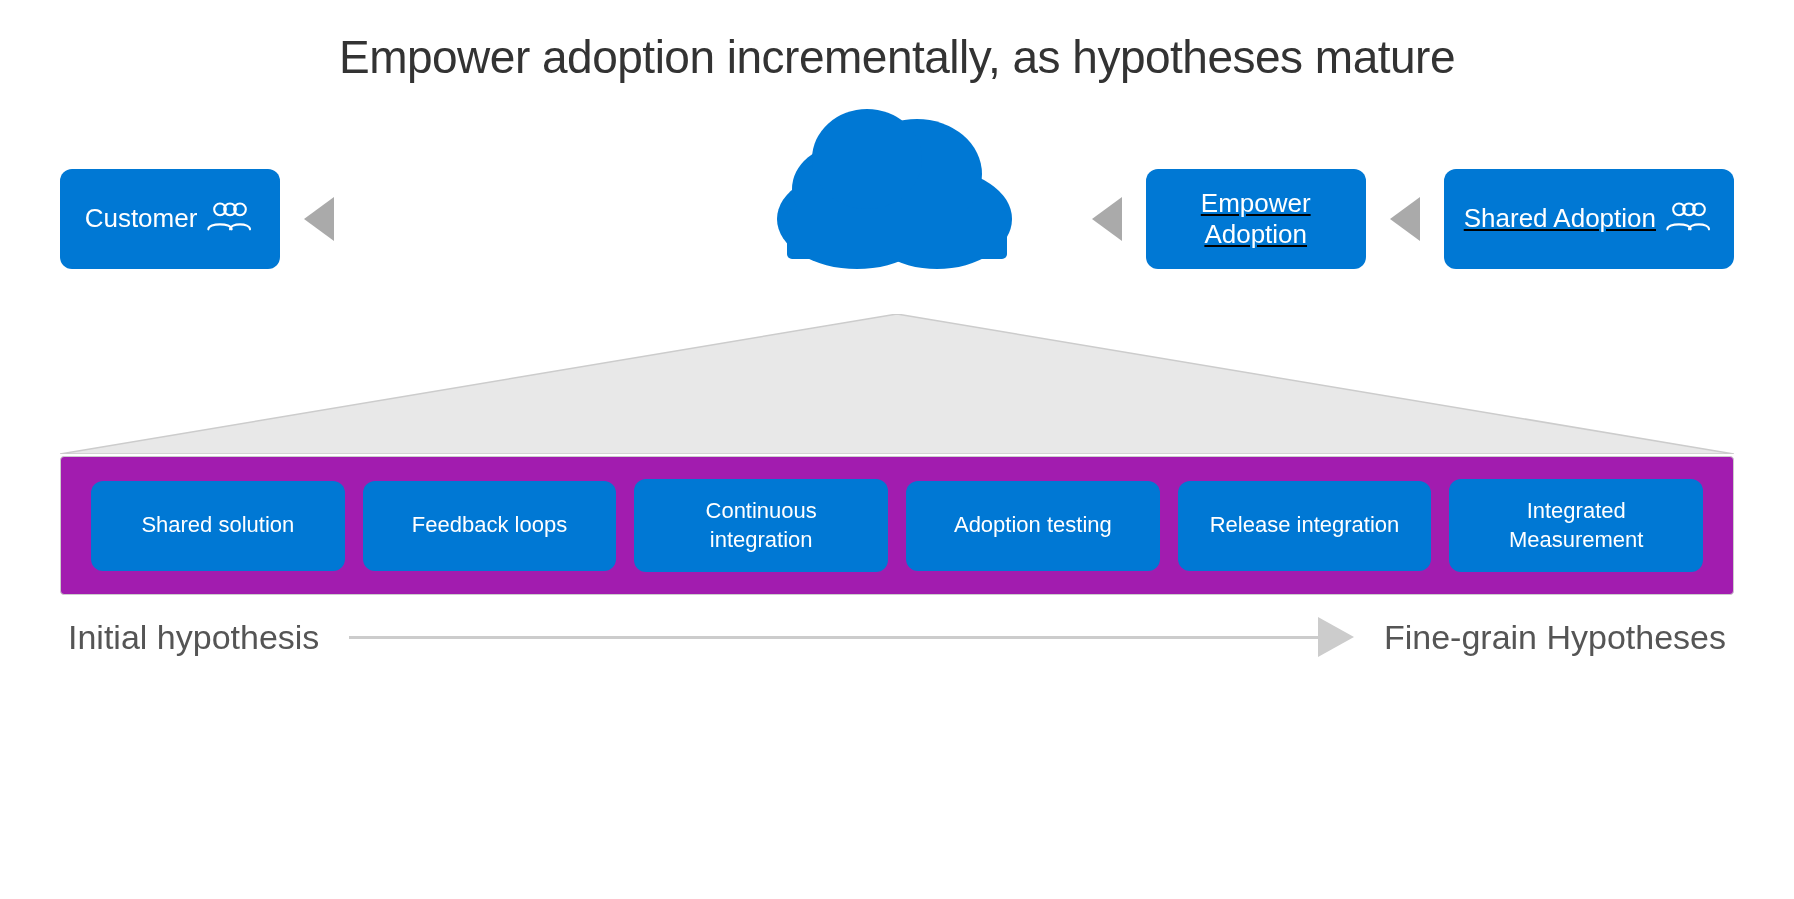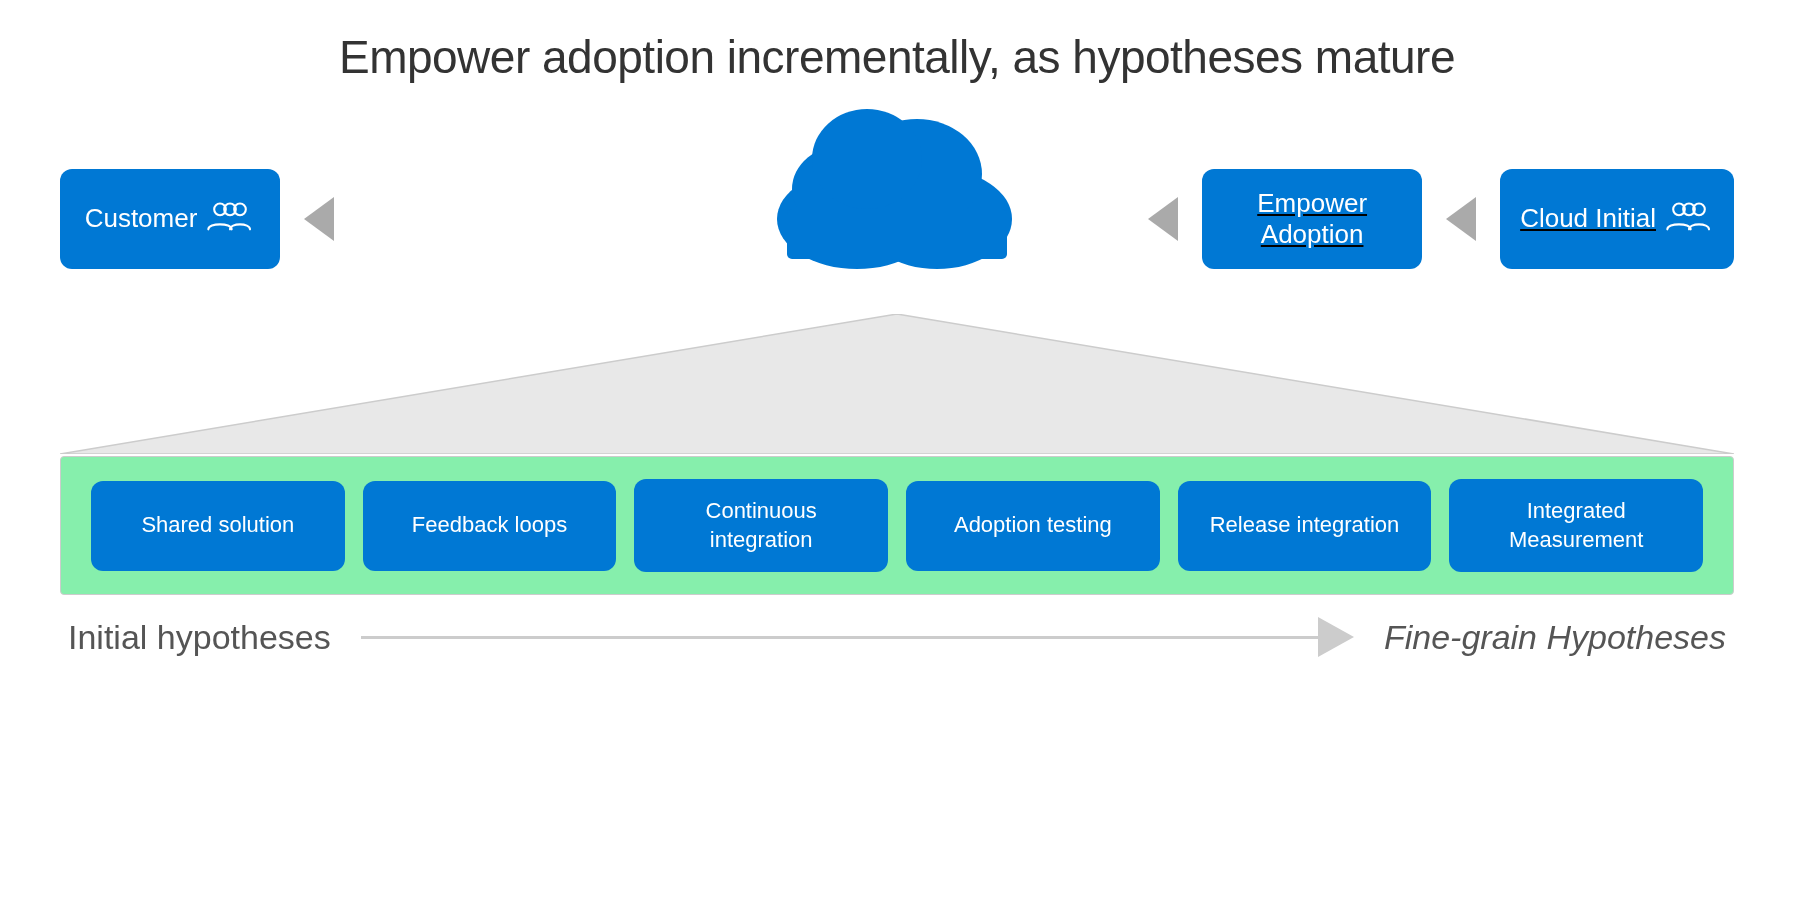--- a/index.html
+++ b/index.html
@@ -124,21 +124,21 @@
     
     .triangle-section {
       width: 100%;
       position: relative;
       margin-top: -10px;
     }
 
     
     .bottom-bar {
       width: 100%;
-      background: #86efac;
+      background: #a21caf;
       border: 1.5px solid #cccccc;
       border-radius: 4px;
       display: flex;
       align-items: center;
       justify-content: space-between;
       padding: 22px 30px;
       gap: 18px;
       margin-top: -2px;
     }
 
@@ -207,21 +207,21 @@
       <div class="chevron"></div>
     </div>
 
     <div class="right-group">
       <div class="chevron"></div>
       <div class="blue-box">
         <span class="box-label">Empower<br>Adoption</span>
       </div>
       <div class="chevron" style="margin-left:24px;"></div>
       <div class="blue-box">
-        <span class="box-label">Cloud Initial</span>
+        <span class="box-label">Shared Adoption</span>
         <span class="people-icon">
           <svg width="50" height="36" viewBox="0 0 60 36" fill="none" xmlns="http://www.w3.org/2000/svg">
             <circle cx="18" cy="10" r="7" stroke="white" stroke-width="2.5" fill="none"></circle>
             <path d="M4 34c0-8 28-8 28 0" stroke="white" stroke-width="2.5" fill="none" stroke-linecap="round"></path>
             <circle cx="42" cy="10" r="7" stroke="white" stroke-width="2.5" fill="none"></circle>
             <path d="M30 34c0-8 24-8 24 0" stroke="white" stroke-width="2.5" fill="none" stroke-linecap="round"></path>
             <circle cx="30" cy="10" r="7" stroke="white" stroke-width="2.5" fill="none"></circle>
           </svg>
         </span>
       </div>
@@ -238,22 +238,22 @@
   <div class="bottom-bar">
     <div class="bottom-blue-box">Shared solution</div>
     <div class="bottom-blue-box">Feedback loops</div>
     <div class="bottom-blue-box">Continuous integration</div>
     <div class="bottom-blue-box">Adoption testing</div>
     <div class="bottom-blue-box">Release integration</div>
     <div class="bottom-blue-box">Integrated Measurement</div>
   </div>
 
   <div style="width:100%; display:flex; align-items:center; margin-top:22px; padding: 0 8px; gap: 0; position: relative;">
-    <span class="hypothesis-label" style="flex-shrink:0;">Initial hypotheses</span>
+    <span class="hypothesis-label" style="flex-shrink:0;">Initial hypothesis</span>
 
     <div style="flex:1; display:flex; align-items:center; margin: 0 30px;">
       <div style="flex:1; height:3px; background:#cccccc;"></div>
       <div style="width:0; height:0; border-top:20px solid transparent; border-bottom:20px solid transparent; border-left:36px solid #cccccc; flex-shrink:0;"></div>
     </div>
-    <span class="fine-grain-label" style="flex-shrink:0;font-style:italic;">Fine-grain Hypotheses</span>
+    <span class="fine-grain-label" style="flex-shrink:0;">Fine-grain Hypotheses</span>
   </div>
 
 </div>
 
 </body></html>

